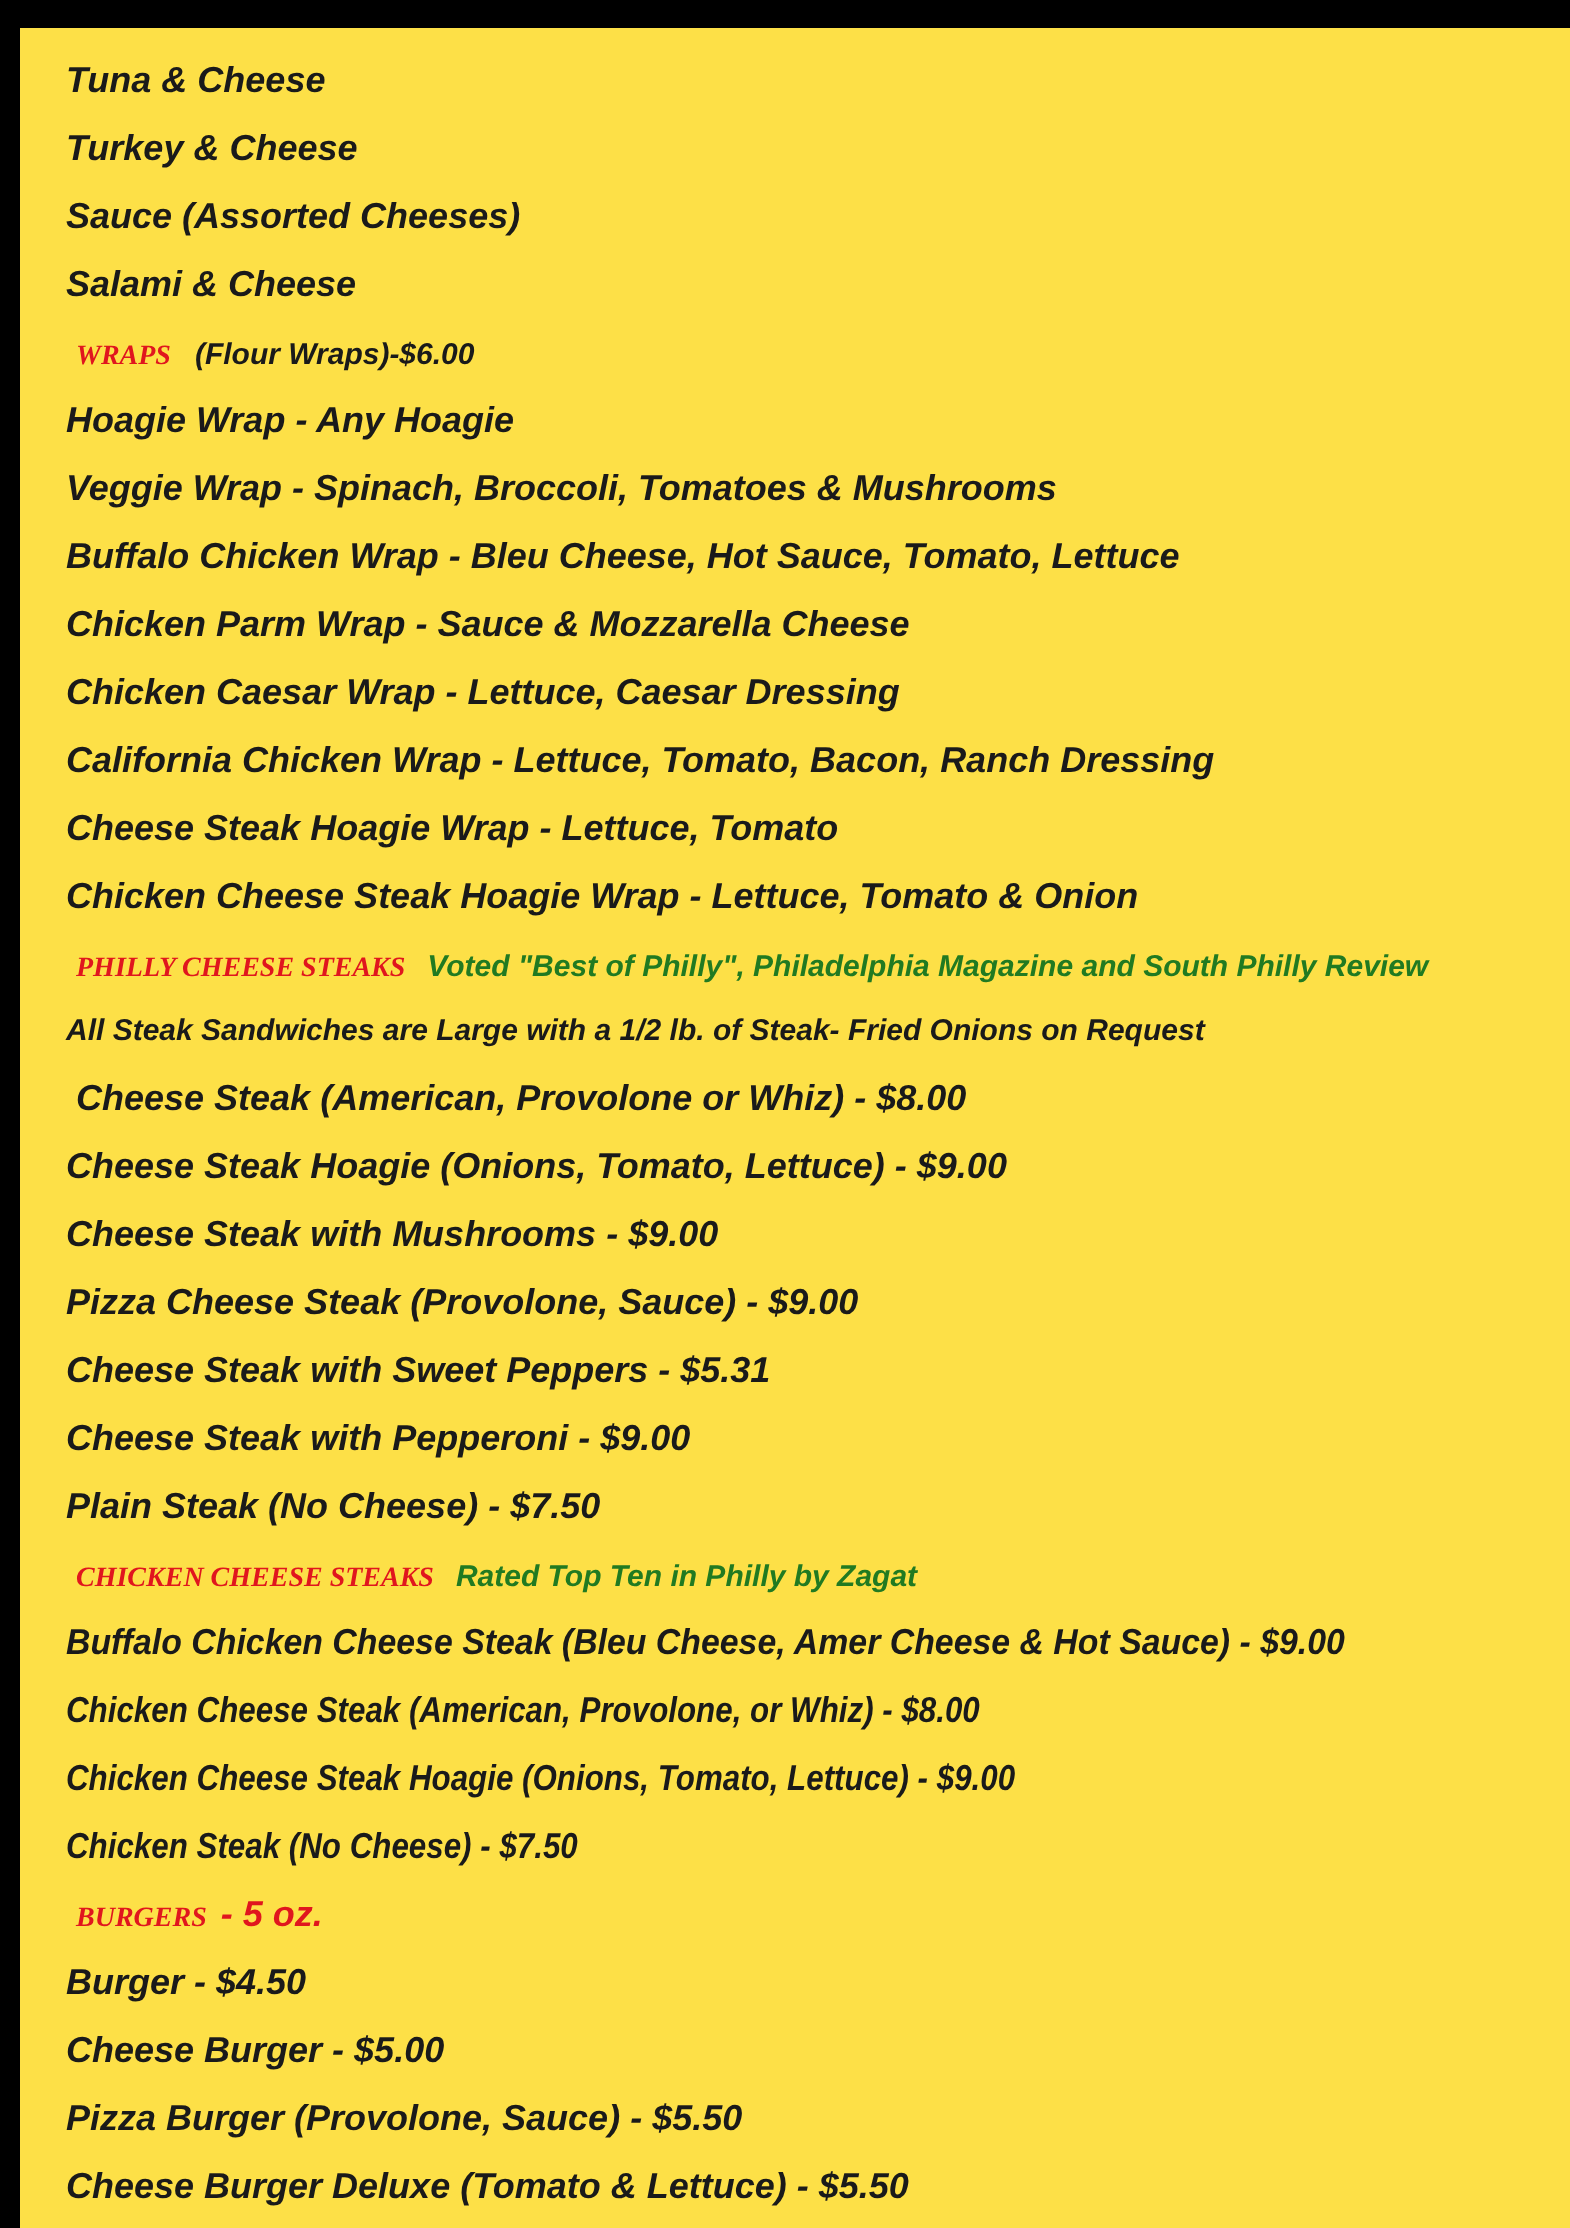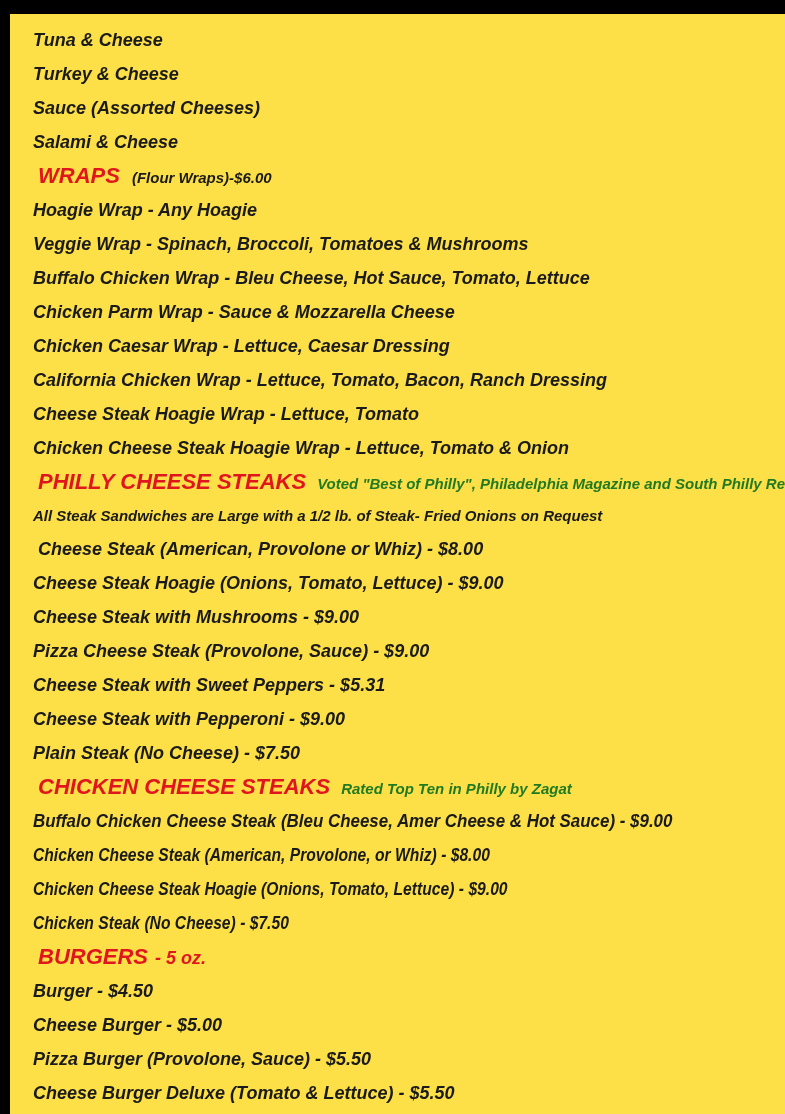--- a/index.html
+++ b/index.html
@@ -24,21 +24,22 @@
     line-height:34px;
     white-space:nowrap;
     font-weight:bold;
     font-style:italic;
     font-size:18px;
     color:#1a1a1a;
   }
   .indent{padding-left:5px;}
   .heading{
     color:#e0161e;
-    font-size:22px;
+    font-size:14px;
+    font-family:Liberation Serif, serif;
   }
   .price-note{
     font-size:15px;
     color:#1a1a1a;
     margin-left:12px;
   }
   .accolade{
     color:#217a21;
     font-size:15px;
     margin-left:11px;

